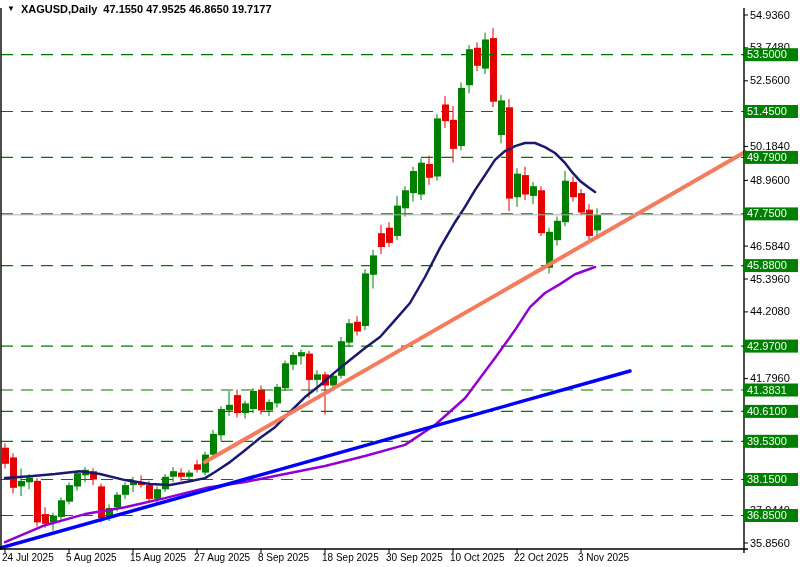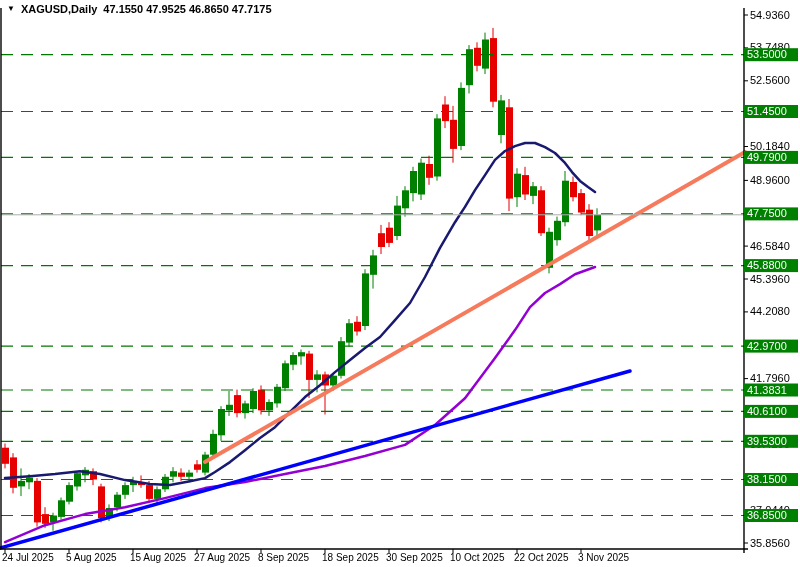--- a/index.html
+++ b/index.html
@@ -11,21 +11,21 @@
   #chart{position:absolute;left:0;top:0;width:672px;height:567px;}
   svg text{font-family:"Liberation Sans",sans-serif;fill:#000;}
 </style>
 </head>
 <body>
 
 <div class="stage">
   <div class="titlebar">
     <span class="arrow">▼</span>
     <span>XAGUSD,Daily</span>
-    <span>47.1550 47.9525 46.8650 47.7175</span>
+    <span>47.1550 47.9525 46.8650 19.7177</span>
   </div>
   <div id="chart"><svg xmlns="http://www.w3.org/2000/svg" width="800" height="567" viewBox="0 0 800 567">
         <line x1="5" y1="443.5" x2="5" y2="468.4" stroke="#e60000" stroke-width="1"></line>
         <rect x="2" y="447.7" width="7" height="16.1" fill="#e60000"></rect>
         <line x1="13" y1="453.2" x2="13" y2="493.4" stroke="#e60000" stroke-width="1"></line>
         <rect x="10" y="457.4" width="7" height="30.4" fill="#e60000"></rect>
         <line x1="21" y1="468.4" x2="21" y2="496.1" stroke="#008000" stroke-width="1"></line>
         <rect x="18" y="480.9" width="7" height="5.5" fill="#008000"></rect>
         <line x1="29" y1="474.0" x2="29" y2="489.2" stroke="#008000" stroke-width="1"></line>
         <rect x="26" y="477.6" width="7" height="4.7" fill="#008000"></rect>

